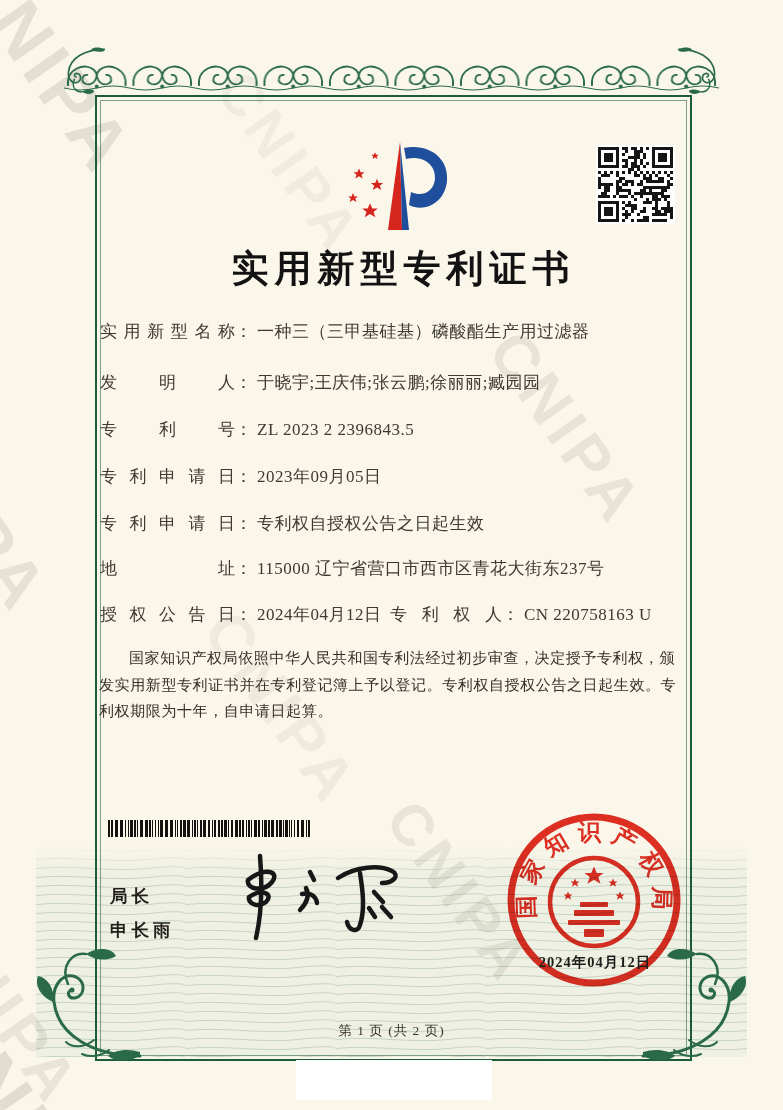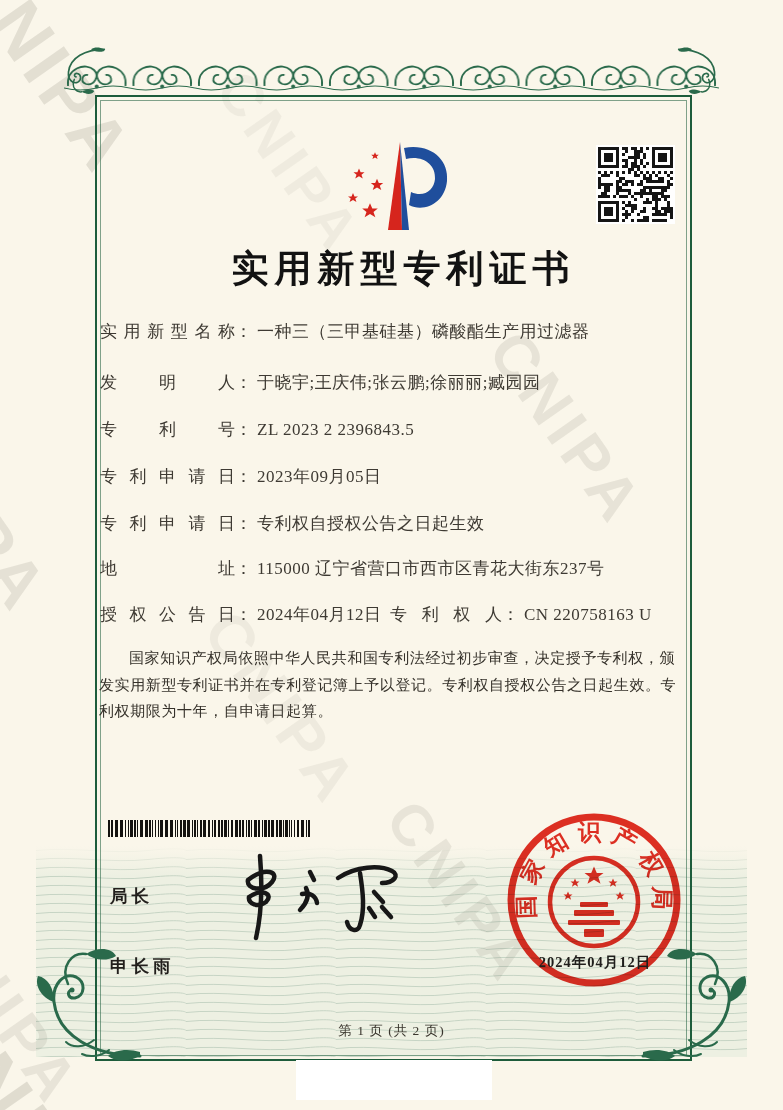--- a/index.html
+++ b/index.html
@@ -55,21 +55,21 @@
   
   .body-text{position:absolute;left:99px;top:645px;width:588px;z-index:5;color:#35312a;}
   .body-text p{margin:0 0 9px 0;text-indent:2em;font-size:15px;line-height:1.78;letter-spacing:.6px;}
 
   
   .barcode{position:absolute;left:108px;top:820px;width:206px;height:17px;z-index:5;}
   .barcode i{position:absolute;top:0;bottom:0;background:#14120f;}
   .sig-title{position:absolute;left:110px;top:884px;font-size:17.5px;font-weight:600;letter-spacing:4px;
              color:#221f1c;font-family:"Liberation Sans","DejaVu Sans",sans-serif;z-index:5;}
   .sig-name{position:absolute;left:110px;top:918px;font-size:17.5px;font-weight:600;letter-spacing:4px;
-             color:#221f1c;font-family:"Liberation Sans","DejaVu Sans",sans-serif;z-index:5;margin-top:36px;}
+             color:#221f1c;font-family:"Liberation Sans","DejaVu Sans",sans-serif;z-index:5;}
   .sig-script{position:absolute;left:222px;top:850px;z-index:6;}
   .seal{position:absolute;left:504px;top:810px;z-index:7;mix-blend-mode:multiply;opacity:.95;}
   .footer-page{position:absolute;left:0;top:1022px;width:100%;text-align:center;font-size:13.5px;
                letter-spacing:1px;color:#3a362e;z-index:5;}
   .note-patch{position:absolute;left:296px;top:1060px;width:196px;height:40px;background:#ffffff;z-index:4;}
   .note{position:absolute;left:0;top:1070px;width:783px;text-align:center;font-size:15.5px;
         letter-spacing:2px;color:#2e2a24;z-index:5;}
 </style>
 </head>
 <body>

